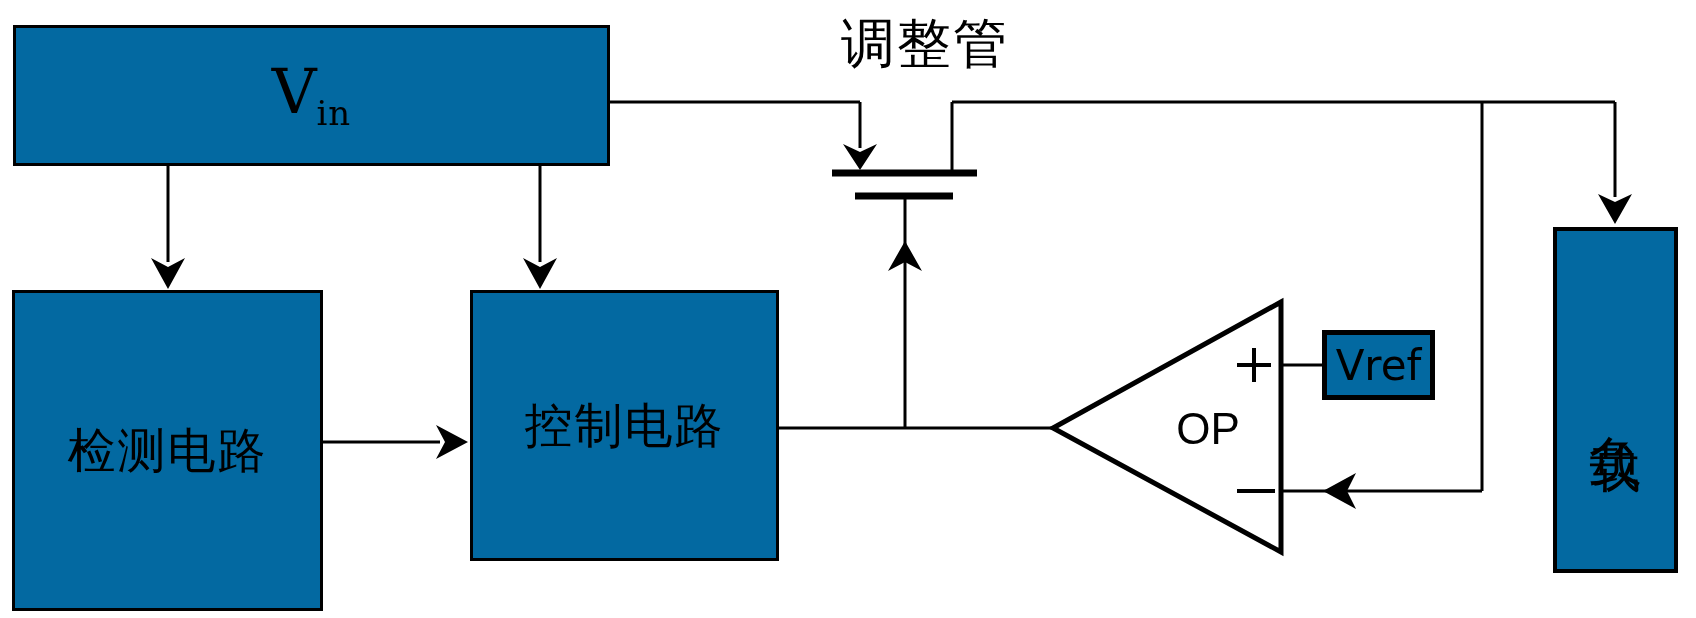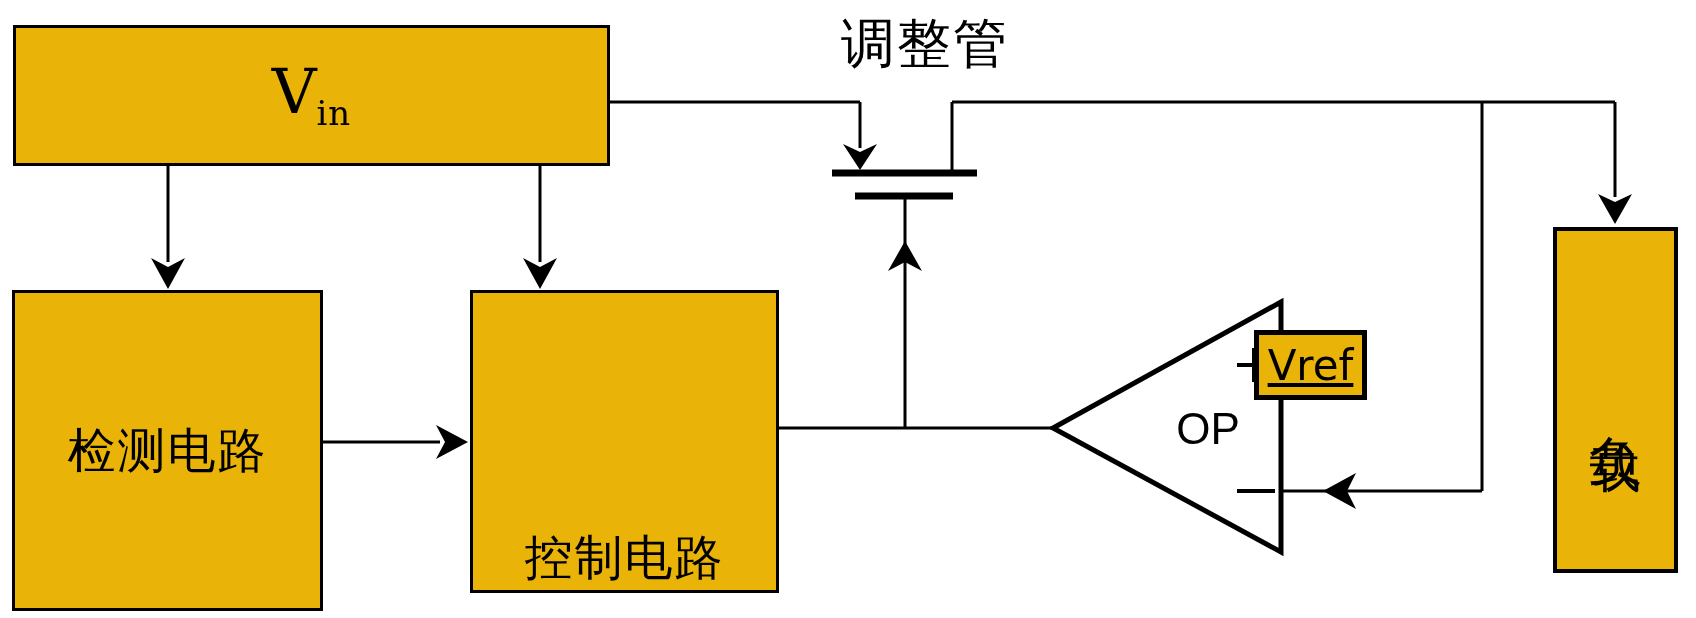--- a/index.html
+++ b/index.html
@@ -8,29 +8,29 @@
     width:1696px; height:618px;
     background:#ffffff;
     font-family:"DejaVu Serif", serif;
     overflow:hidden;
   }
   #schematic-svg { position:absolute; left:0; top:0; z-index:1; }
   .box {
     position:absolute;
     box-sizing:border-box;
     border:3px solid #000;
-    background:#eab308;
+    background:#0369a1;
     display:flex; align-items:center; justify-content:center;
     z-index:2;
   }
   .vin-box    { left:13px;   top:25px;  width:597px; height:141px; }
   .det-box    { left:12px;   top:290px; width:311px; height:321px; }
-  .ctrl-box   { left:470px;  top:290px; width:309px; height:303px;align-items:flex-end; }
-  .vref-box   { left:1254px; top:330px; width:113px; height:70px; border-width:5px;
-                font-family:"DejaVu Sans","Liberation Sans",sans-serif;text-decoration:underline; }
+  .ctrl-box   { left:470px;  top:290px; width:309px; height:271px; }
+  .vref-box   { left:1322px; top:330px; width:113px; height:70px; border-width:5px;
+                font-family:"DejaVu Sans","Liberation Sans",sans-serif; }
   .load-box   { left:1553px; top:227px; width:125px; height:346px; border-width:4px; }
   .cjk-label  { font-size:48px; color:#000; letter-spacing:2px; white-space:nowrap; }
   .load-label { font-size:52px; color:#000; writing-mode:vertical-rl; text-orientation:upright;
                 letter-spacing:6px; line-height:1; }
   .vin-label  { font-size:62px; color:#000; line-height:1; }
   .vin-sub    { font-size:34px; vertical-align:-12px; letter-spacing:1px; }
   .vref-label { font-size:42px; color:#000; }
   .float-label{ position:absolute; z-index:3; color:#000; text-align:center; }
   .title-label{ left:812px; top:8px; width:170px; font-size:54px; letter-spacing:2px;margin-left:28px; }
   .op-label   { left:1168px; top:404px; width:80px; font-size:44px;

